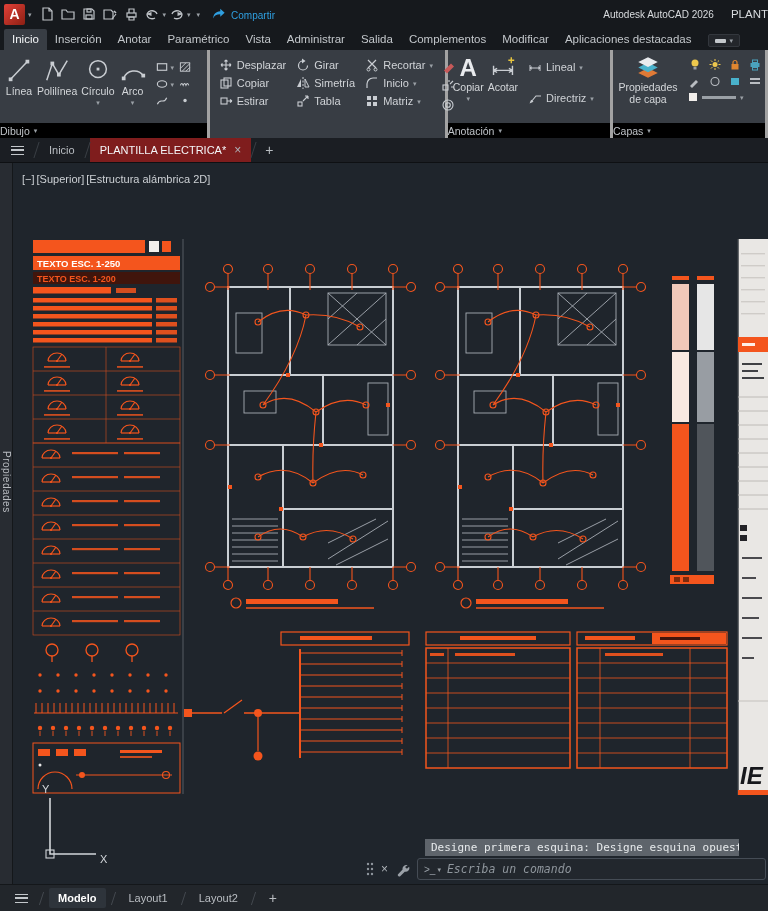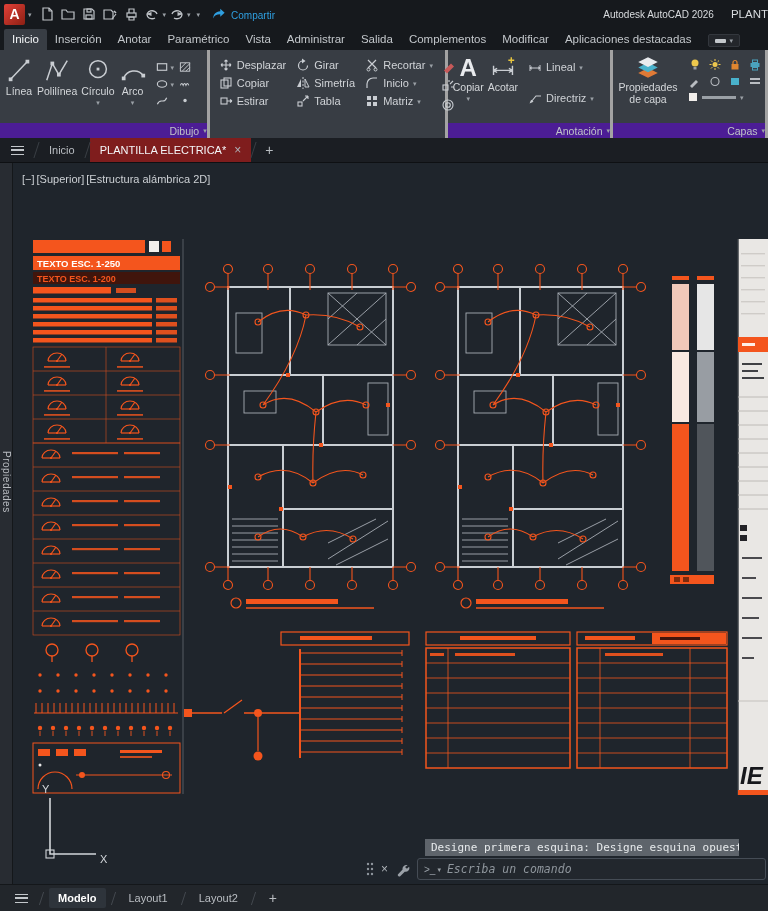--- a/index.html
+++ b/index.html
@@ -26,22 +26,22 @@
   display:flex;align-items:flex-end;padding-left:4px}
 .rtab{padding:4px 8px 5px;font-size:11.5px;color:#c3c7cb;cursor:pointer}
 .rtab.active{background:#383d44;color:#f3f5f7;border-radius:2px 2px 0 0}
 .rtab-extra{margin-left:8px;margin-bottom:3px;display:flex;align-items:center;gap:4px;
   background:#23262b;border:1px solid #33373d;border-radius:2px;padding:2px 6px;cursor:pointer}
 .dashbar{width:11px;height:4px;background:#c3c7cb;border-radius:1px;display:inline-block}
 
 
 .ribbon{position:absolute;top:50px;left:0;right:0;height:88px;background:#383d44;display:flex}
 .panel{position:relative;height:100%;border-right:3px solid #a3a3a3;padding:4px 3px 17px}
-.panel-label{position:absolute;left:0;right:0;bottom:0;height:15px;background:#4c1d95;
-  display:flex;align-items:center;justify-content:flex-end;gap:4px;font-size:10.5px;color:#bfc3c8;cursor:pointer}
+.panel-label{position:absolute;left:0;right:0;bottom:0;height:15px;background:#000000;
+  display:flex;align-items:center;justify-content:flex-start;gap:4px;font-size:10.5px;color:#bfc3c8;cursor:pointer}
 .p-dibujo{width:226px}.p-modificar{width:238px}.p-anotacion{width:178px}.p-capas{flex:1}
 .panel-body{display:flex;height:100%}
 .rbtn{display:flex;flex-direction:column;align-items:center;gap:1px;padding:1px 2px;cursor:pointer}
 .blabel{font-size:10.5px;color:#d4d7da;text-align:center;line-height:1.1}
 .blabel.two{width:60px;white-space:normal}
 .minicol{display:grid;grid-template-columns:auto auto;gap:3px 4px;align-content:start;margin:6px 0 0 6px}
 .mi{display:flex;align-items:center;gap:1px;cursor:pointer}
 .modgrid{display:grid;grid-template-columns:auto auto auto;gap:4px 10px;align-content:start;padding:4px 2px 0 6px}
 .rsm{display:flex;align-items:center;gap:4px;font-size:11px;color:#d0d3d7;cursor:pointer;white-space:nowrap}
 .vcol{display:flex;flex-direction:column;gap:5px;align-items:center;margin:6px 2px 0 6px}

